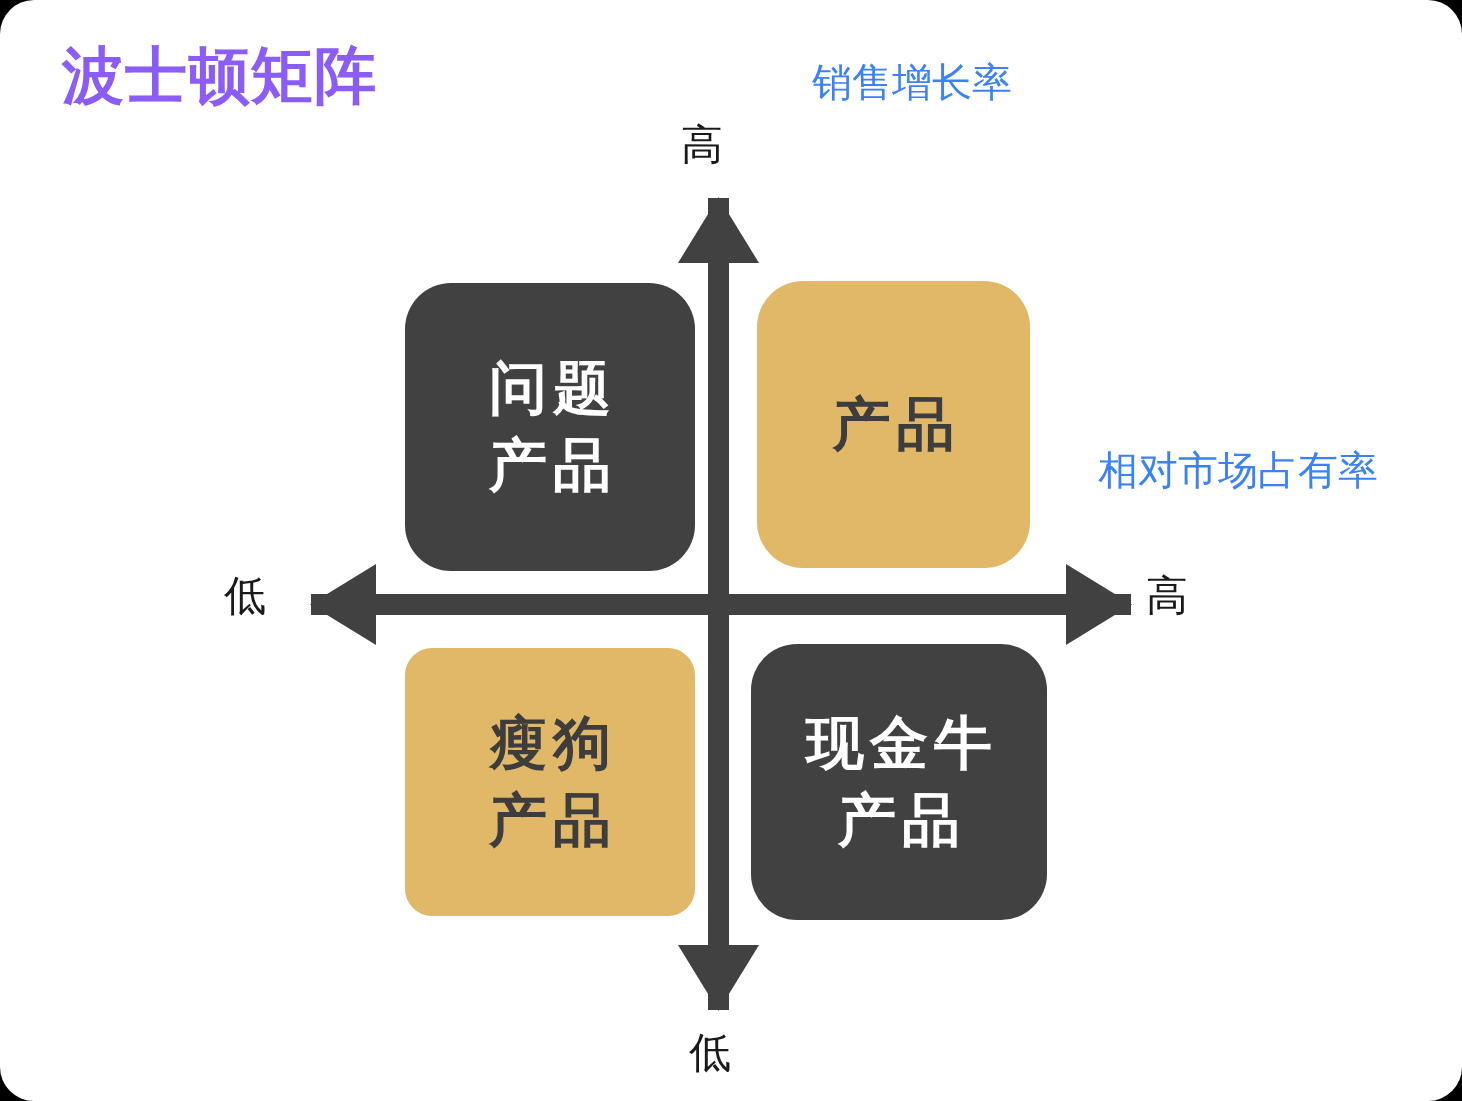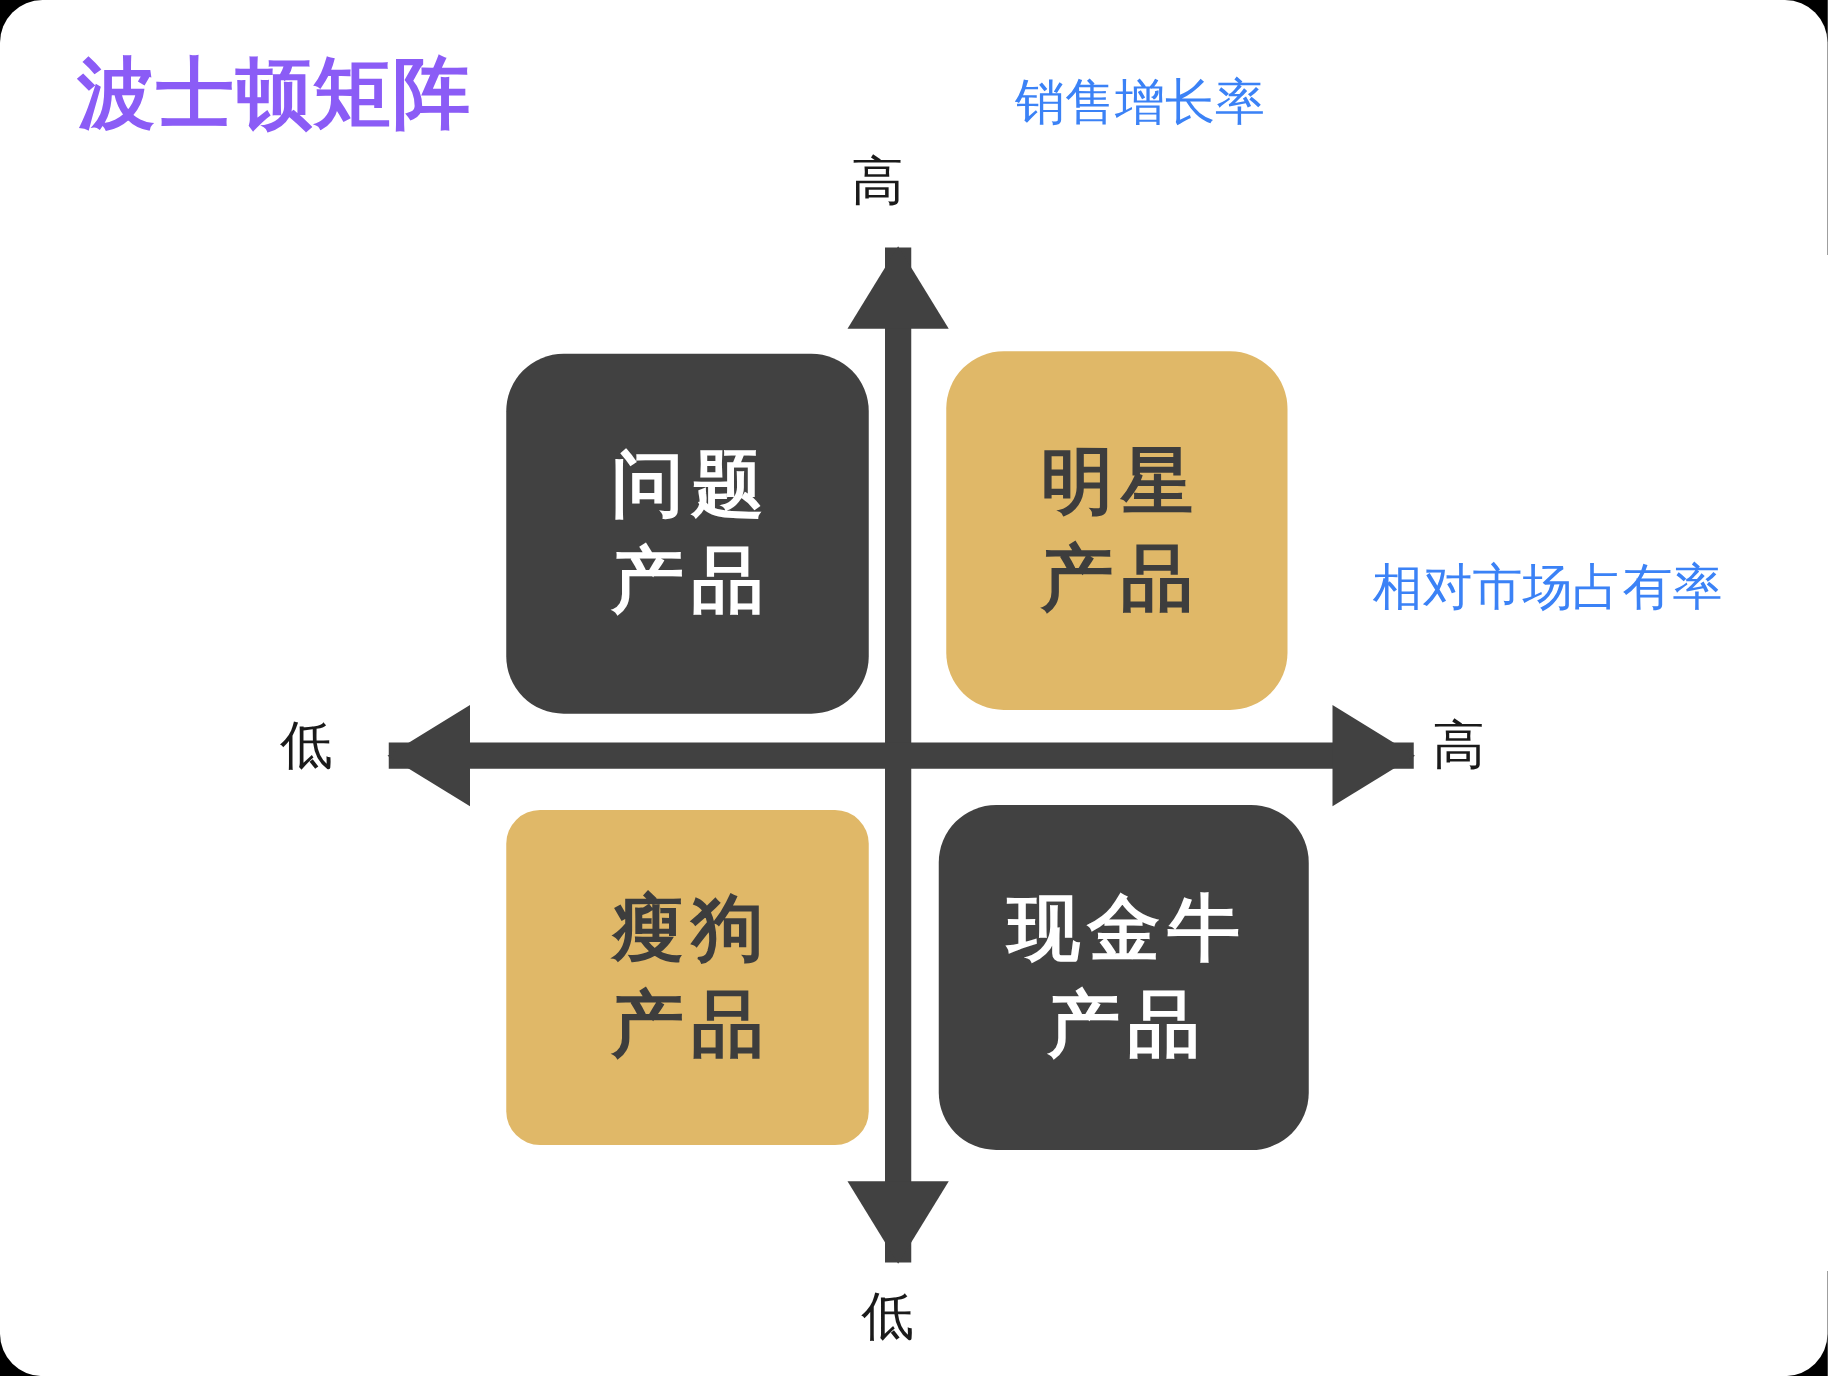--- a/index.html
+++ b/index.html
@@ -133,21 +133,20 @@
       <polygon points="1132,604.5 1066,564 1066,645" fill="#414141"></polygon>
     </g>
   </svg>
 
   <div id="quad-question" class="quad dark">
     <div class="line">问题</div>
     <div class="line">产品</div>
   </div>
 
   <div id="quad-star" class="quad gold">
-    <div class="line">明星</div>
     <div class="line">产品</div>
   </div>
 
   <div id="quad-dog" class="quad gold">
     <div class="line">瘦狗</div>
     <div class="line">产品</div>
   </div>
 
   <div id="quad-cash" class="quad dark">
     <div class="line">现金牛</div>

